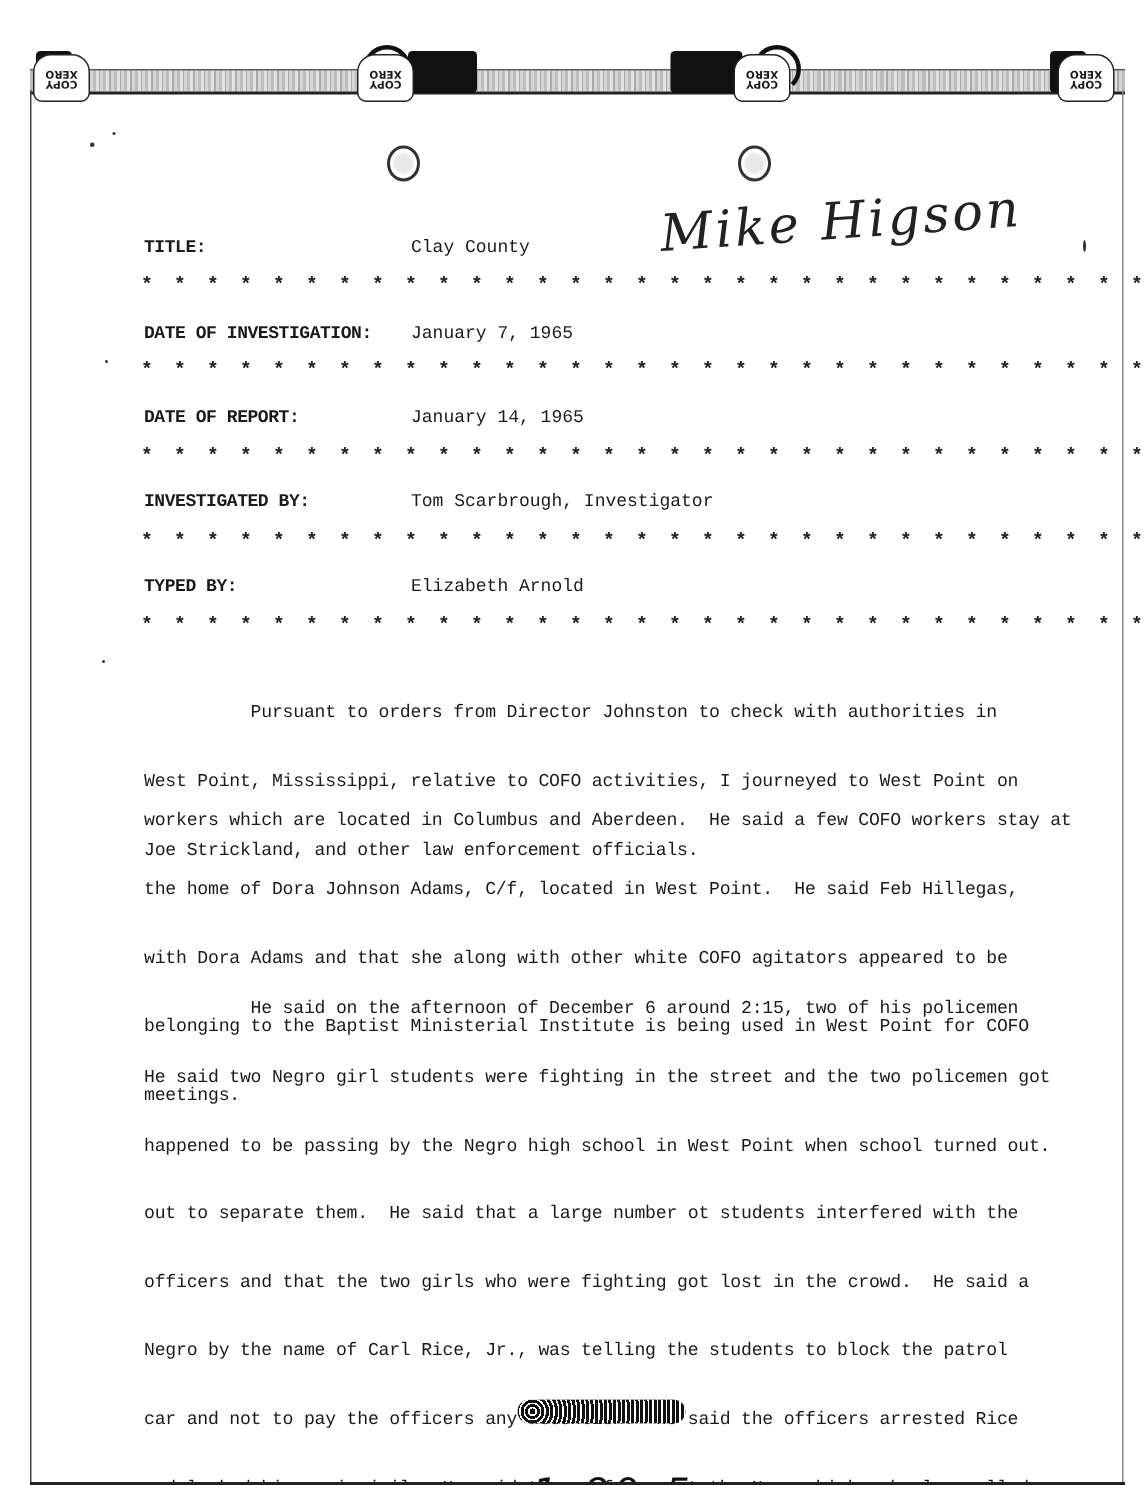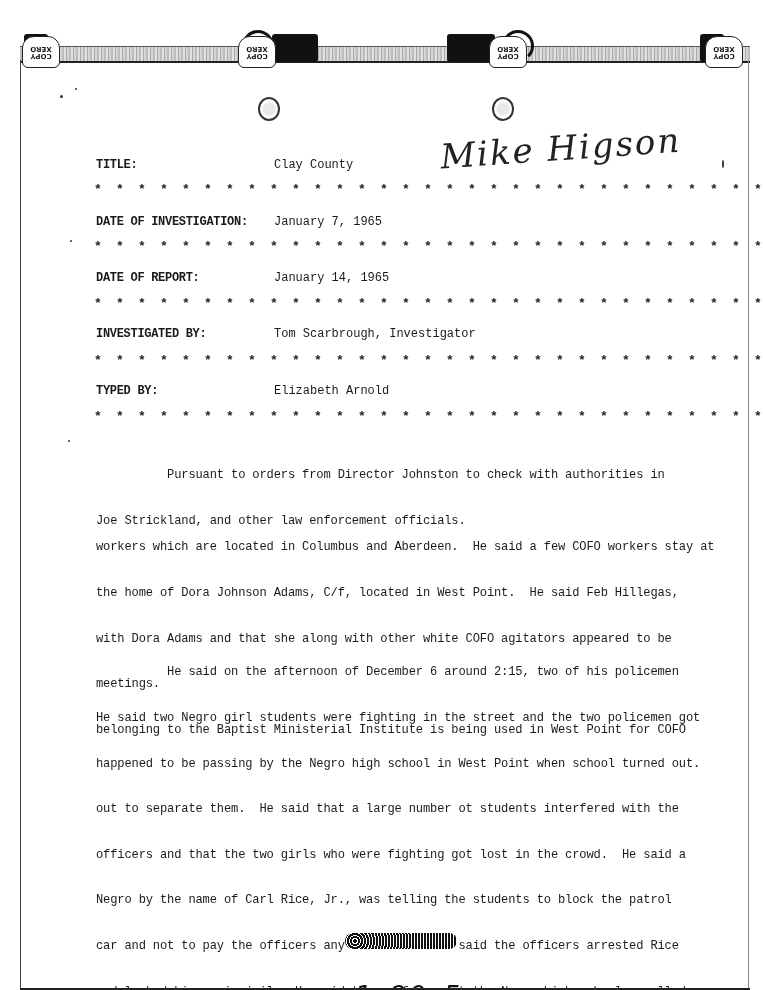--- a/index.html
+++ b/index.html
@@ -131,29 +131,30 @@
 <div class="stars" style="top:353px;">* * * * * * * * * * * * * * * * * * * * * * * * * * * * * * * * * * * * * * * *</div>
 
 <div class="field" style="top:384px;">
   <span class="label">TYPED BY:</span>
   <span class="value">Elizabeth Arnold</span>
 </div>
 <div class="stars" style="top:409px;">* * * * * * * * * * * * * * * * * * * * * * * * * * * * * * * * * * * * * * * *</div>
 
 <div class="para" style="top:438px;">
   <div>          Pursuant to orders from Director Johnston to check with authorities in</div>
+  <div>West Point, Mississippi, relative to COFO activities, I journeyed to West Point on</div>
   <div>Joe Strickland, and other law enforcement officials.</div>
 </div>
 
 <div class="para" style="top:510px;">
   <div>workers which are located in Columbus and Aberdeen.  He said a few COFO workers stay at</div>
   <div>the home of Dora Johnson Adams, C/f, located in West Point.  He said Feb Hillegas,</div>
   <div>with Dora Adams and that she along with other white COFO agitators appeared to be</div>
+  <div>belonging to the Baptist Ministerial Institute is being used in West Point for COFO</div>
   <div>meetings.</div>
-  <div>belonging to the Baptist Ministerial Institute is being used in West Point for COFO</div>
 </div>
 
 <div class="para" style="top:635px;">
   <div>          He said on the afternoon of December 6 around 2:15, two of his policemen</div>
   <div>He said two Negro girl students were fighting in the street and the two policemen got</div>
   <div>happened to be passing by the Negro high school in West Point when school turned out.</div>
   <div>out to separate them.  He said that a large number ot students interfered with the</div>
   <div>officers and that the two girls who were fighting got lost in the crowd.  He said a</div>
   <div>Negro by the name of Carl Rice, Jr., was telling the students to block the patrol</div>
   <div>car and not to pay the officers any attention.  He said the officers arrested Rice</div>

